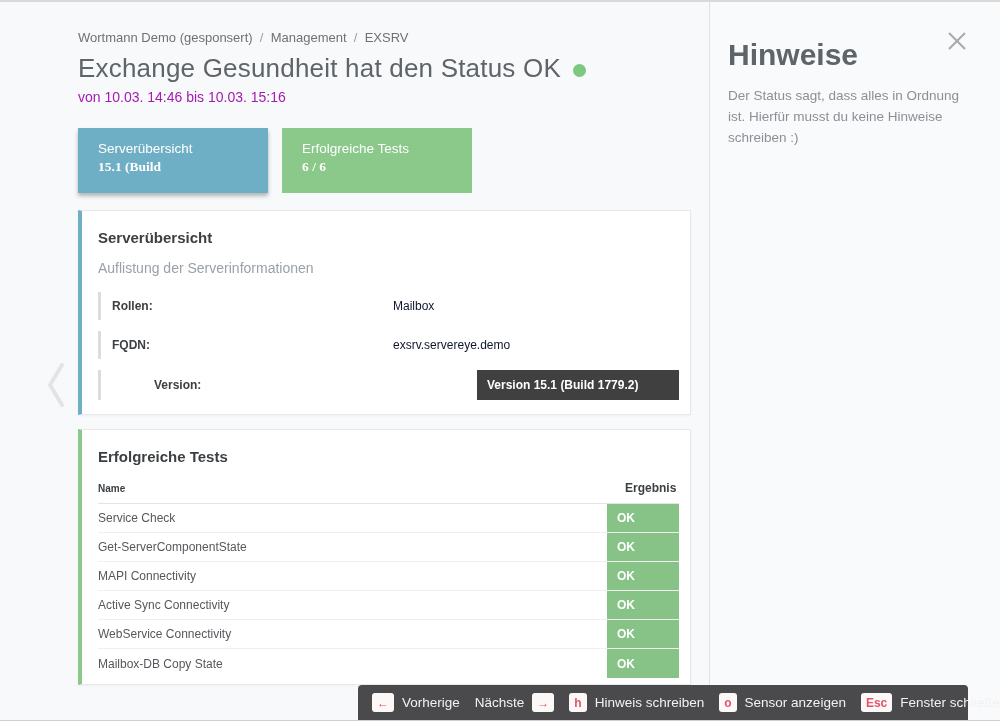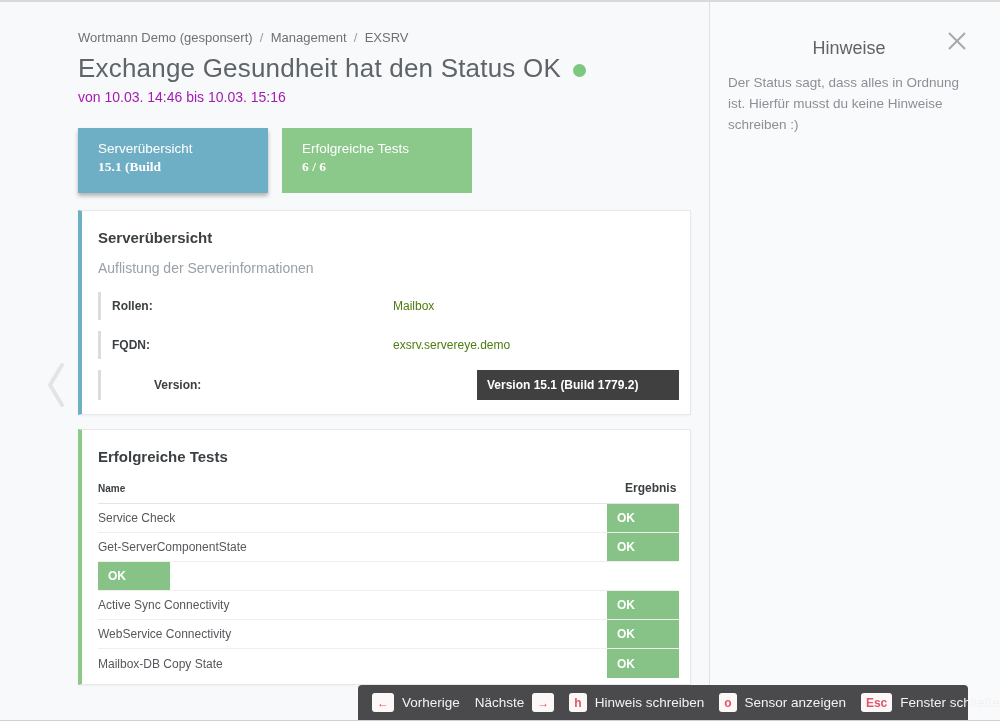--- a/index.html
+++ b/index.html
@@ -40,39 +40,39 @@
   .card-tests  { margin-top:14px; border-left-color:#8bc98b; padding:18px 11px 6px 16px; }
   .card-title { font-size:15px; font-weight:700; color:#3c4043; }
   .card-subtitle { font-size:14px; color:#9aa0a6; margin-top:14px; }
 
   
   .info-rows { margin-top:16px; }
   .info-row { display:flex; align-items:center; margin-bottom:11px; min-height:28px; }
   .info-row:last-child { margin-bottom:0;gap:42px; }
   .row-accent { width:3px; align-self:stretch; background:#dcdcdc; margin-right:11px; }
   .row-label { width:281px; font-size:12px; font-weight:700; color:#3c4043; }
-  .row-value { flex:1; font-size:12px; color:#4d7c0f; }
+  .row-value { flex:1; font-size:12px; color:#0f172a; }
   .row-value.badge { background:#404040; color:#fff; font-weight:700; padding:8px 10px; }
 
   
   .tests-table { margin-top:10px; }
   .t-head { display:flex; align-items:center; border-bottom:1px solid #e4e4e4; padding:6px 0 8px 0; }
   .t-col-name { flex:1; font-size:10px; font-weight:700; color:#3c4043; }
   .t-col-result { width:54px; font-size:12px; font-weight:700; color:#3c4043; text-align:left; }
   .t-row { display:flex; align-items:stretch; border-bottom:1px solid #efefef; height:29px; }
   .t-row:last-child { border-bottom:none; }
   .t-name { flex:1; font-size:12px; color:#55585c; display:flex; align-items:center; }
   .t-result { width:72px; background:#87c387; color:#fff; font-size:12px; font-weight:700; display:flex; align-items:center; padding-left:10px; }
 
   
   .prev-chevron { position:absolute; left:-2px; top:360px; width:20px; height:46px; cursor:pointer; }
 
   
   .close-icon { position:absolute; top:28px; right:32px; width:22px; height:22px; cursor:pointer; }
-  .panel-title { font-size:18px; font-weight:400; color:#5f6469;text-align:center; }
+  .panel-title { font-size:30px; font-weight:700; color:#5f6469; }
   .panel-body { margin-top:14px; font-size:13.5px; line-height:1.55; color:#8a9096; max-width:310px; }
 
   
   .shortcut-bar { position:absolute; left:358px; right:32px; bottom:0; height:35px;
     background:#4a4a4d; border-radius:4px 4px 0 0; display:flex; align-items:center;
     padding:0 14px; gap:15px; }
   .bar-item { display:flex; align-items:center; gap:8px; color:#f2f2f2; font-size:13.5px; cursor:pointer; white-space:nowrap; }
   .key-badge { background:#fdf8f8; color:#e0566d; font-size:12px; font-weight:700; line-height:1;
     padding:4px 5px 3px; border-radius:3px; min-width:11px; text-align:center; font-family:"Liberation Sans", sans-serif; }
 </style>
@@ -139,20 +139,21 @@
               <div class="t-name">Service Check</div>
               <div class="t-result">OK</div>
             </div>
 
             <div class="t-row">
               <div class="t-name">Get-ServerComponentState</div>
               <div class="t-result">OK</div>
             </div>
 
             <div class="t-row">
+              <div class="t-name">MAPI Connectivity</div>
               <div class="t-result">OK</div>
             </div>
 
             <div class="t-row">
               <div class="t-name">Active Sync Connectivity</div>
               <div class="t-result">OK</div>
             </div>
 
             <div class="t-row">
               <div class="t-name">WebService Connectivity</div>

